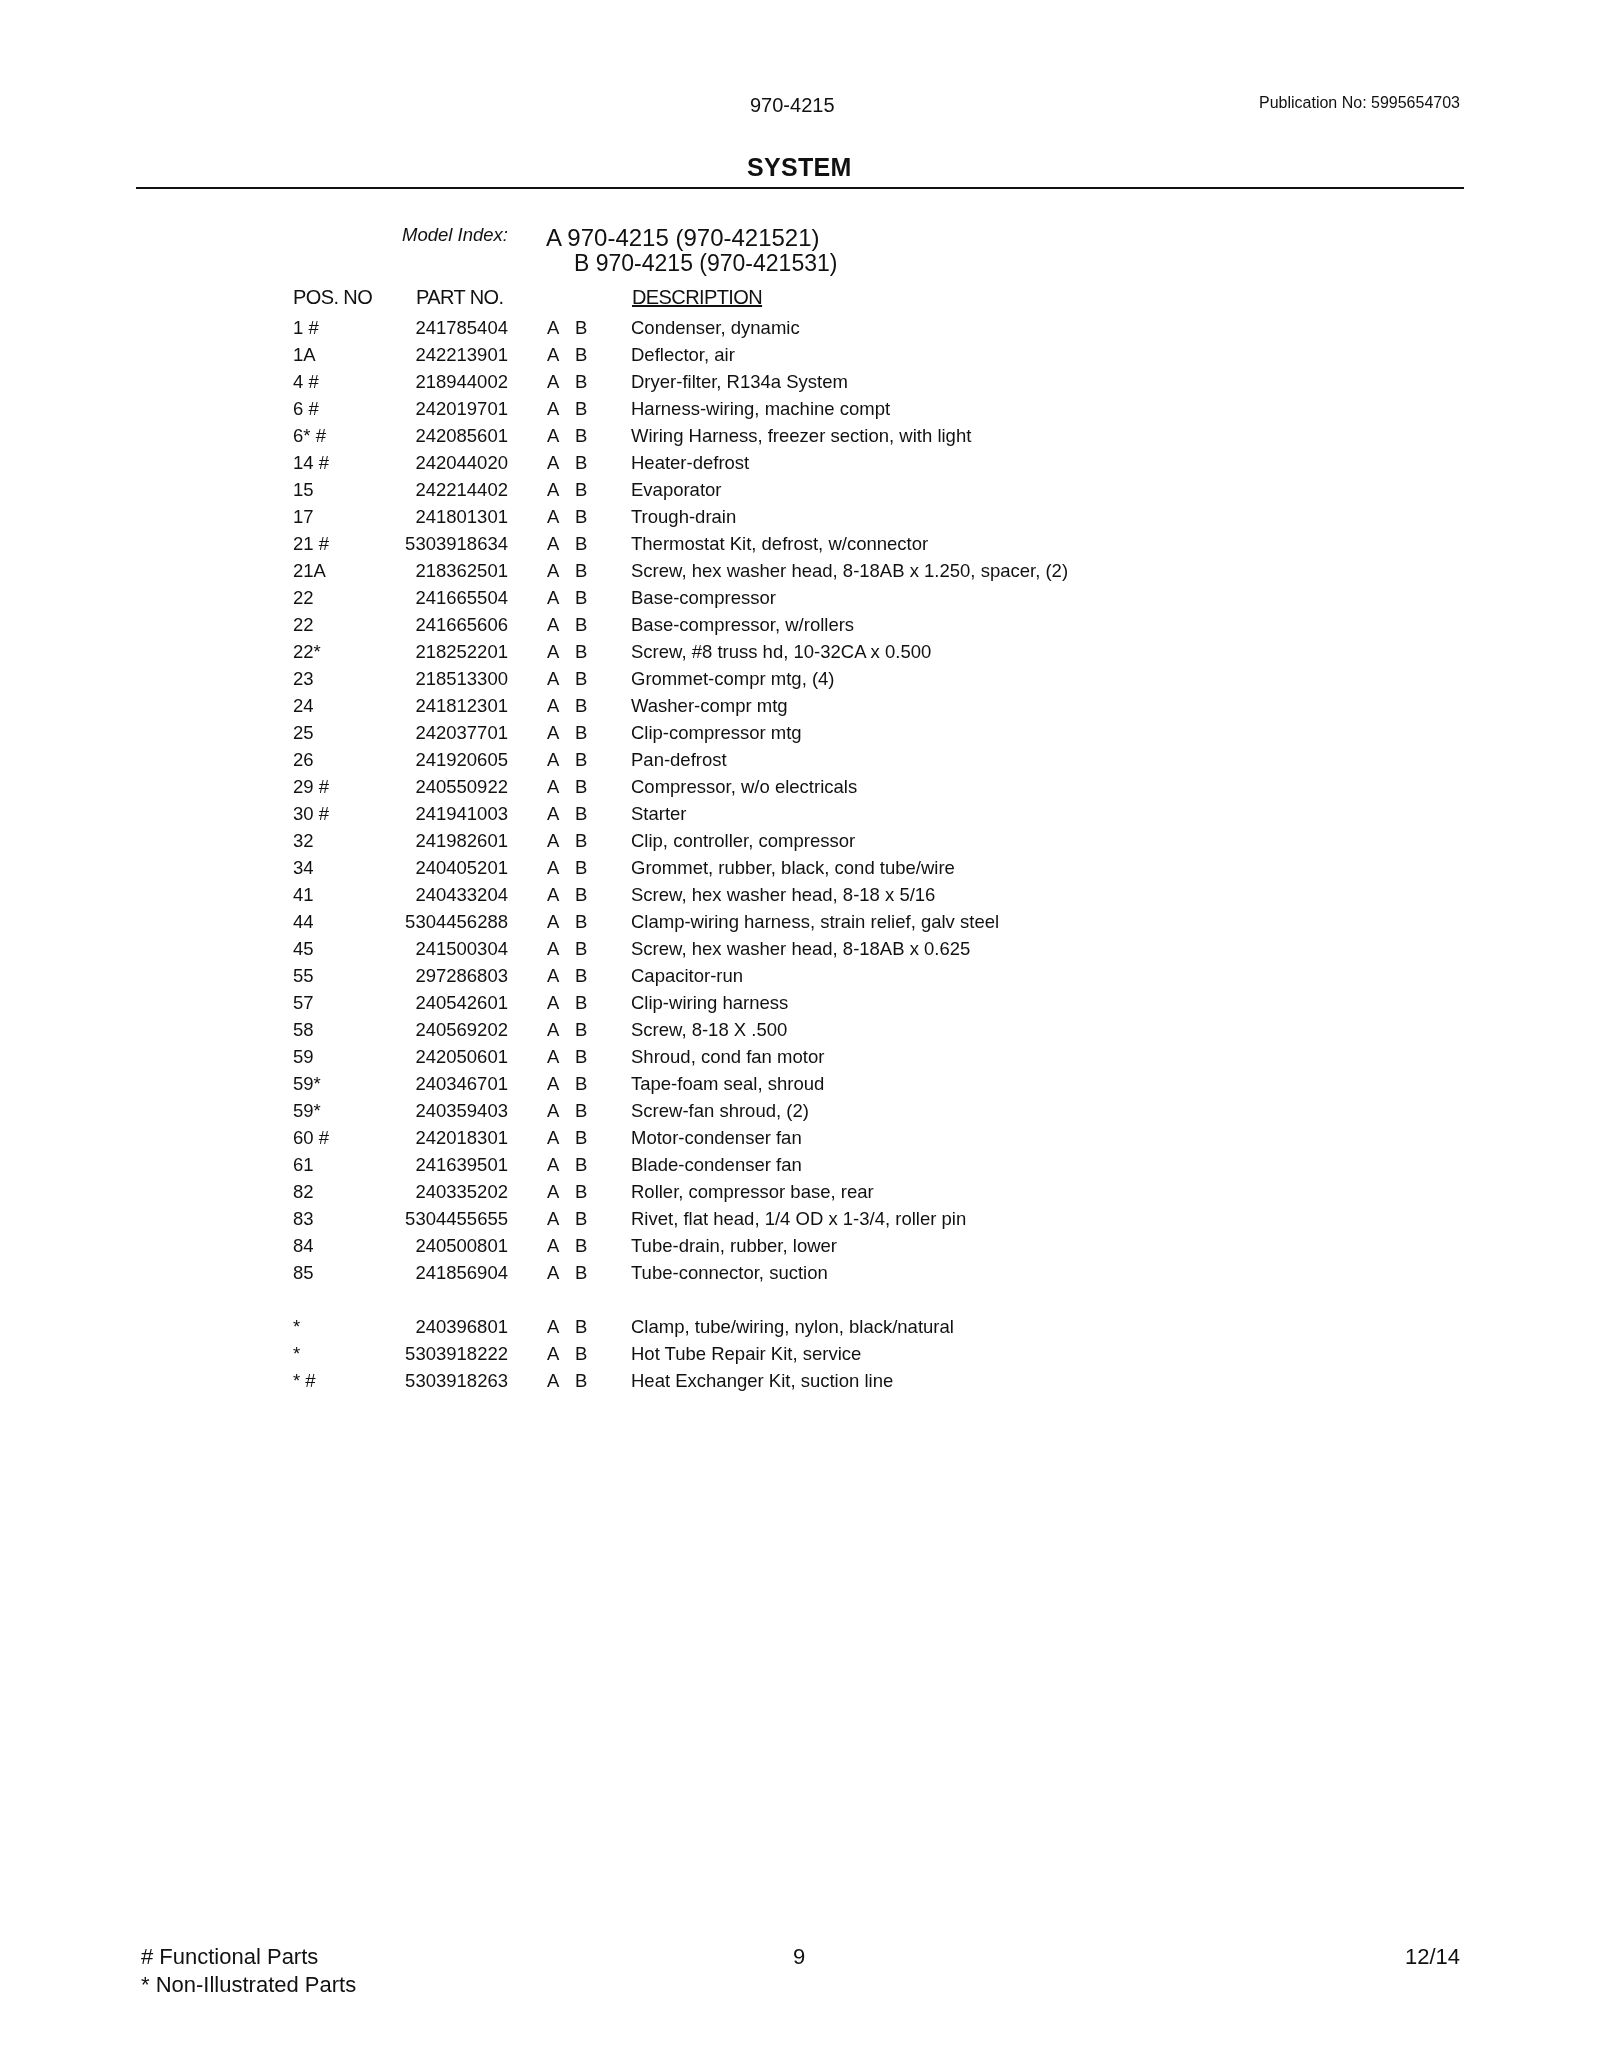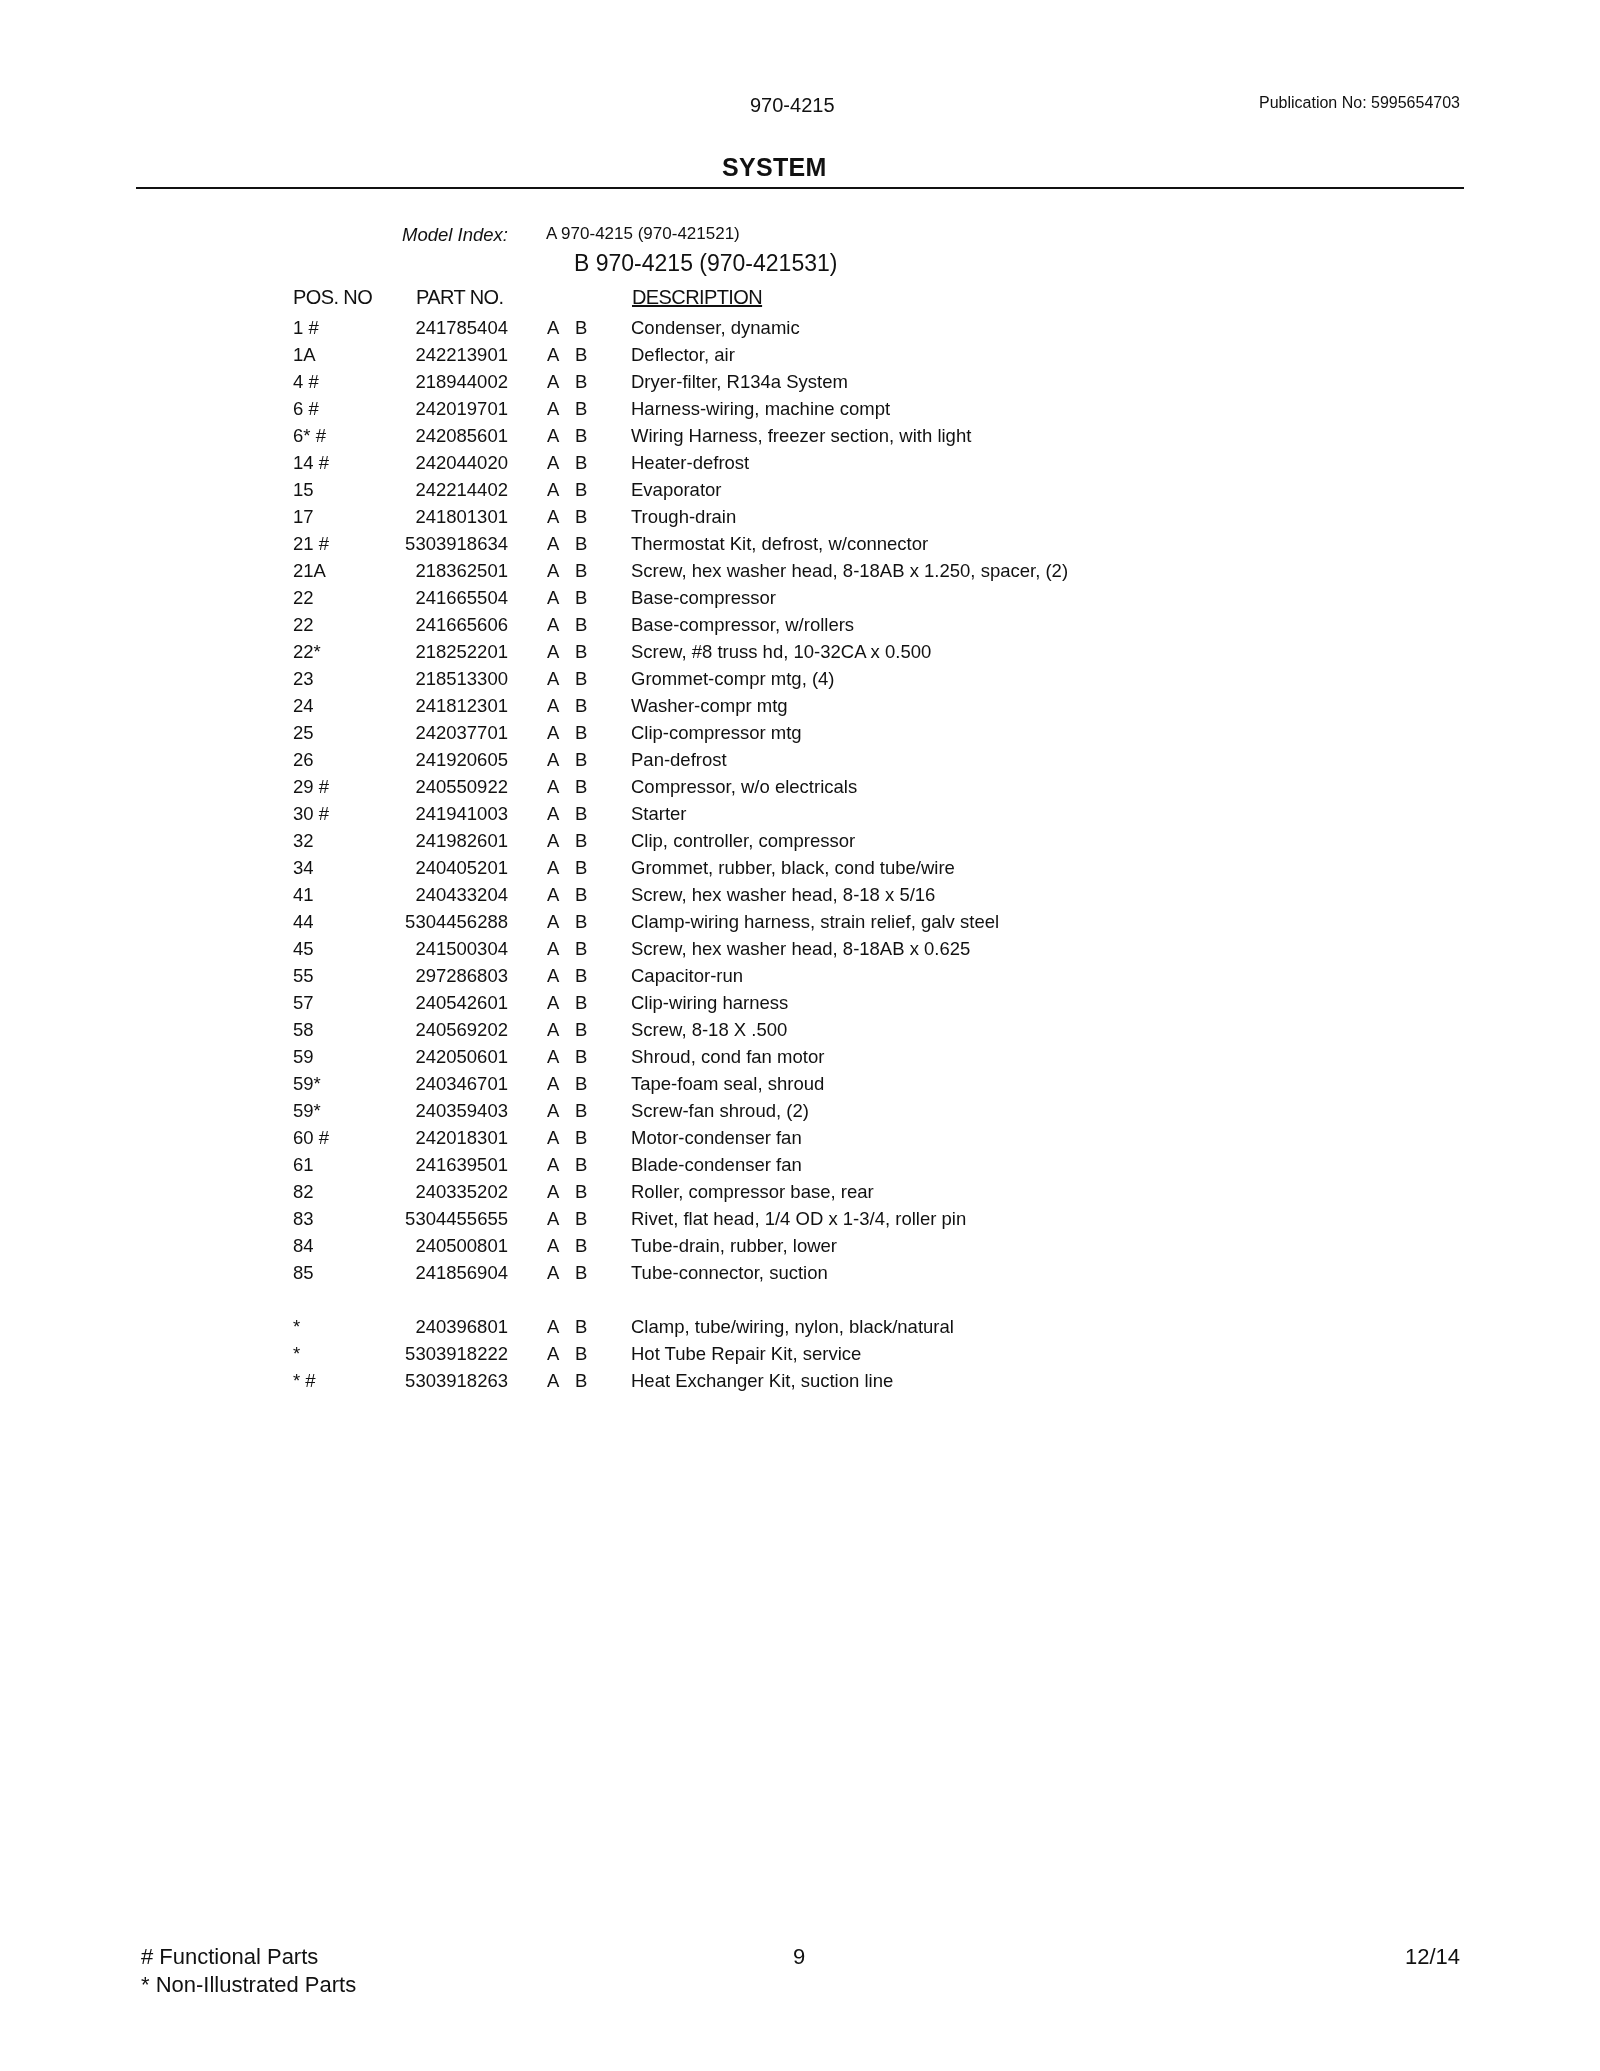--- a/index.html
+++ b/index.html
@@ -3,24 +3,24 @@
 <meta charset="utf-8">
 <style>
   html, body { margin: 0; padding: 0; background: #ffffff; }
   body {
     width: 1600px; height: 2071px; position: relative; overflow: hidden;
     font-family: "Liberation Sans", sans-serif; color: #111;
   }
   .abs { position: absolute; white-space: nowrap; }
   .hdr-model { left: 750px; top: 94px; font-size: 20px; }
   .hdr-pub { right: 140px; top: 94px; font-size: 16px; }
-  .title { left: 722px; top: 153px; font-size: 25px; font-weight: bold; letter-spacing: 0.3px; }
+  .title { left: 747px; top: 153px; font-size: 25px; font-weight: bold; letter-spacing: 0.3px; }
   .rule { left: 136px; top: 187px; width: 1328px; height: 2px; background: #111; }
   .mi-label { left: 402px; top: 224px; font-size: 18.5px; font-style: italic; }
-  .mi-a { left: 546px; top: 224px; font-size: 17px; }
+  .mi-a { left: 546px; top: 224px; font-size: 24px; }
   .mi-b { left: 574px; top: 250px; font-size: 23px; }
   .colhdr { top: 286px; font-size: 20px; letter-spacing: -0.6px; }
   .ch-pos { left: 293px; text-align: center; }
   .ch-part { left: 416px; }
   .ch-desc { left: 632px; text-decoration: underline; }
   #rows { position: absolute; left: 0; top: 314px; width: 1600px; }
   .row { position: relative; height: 27px; font-size: 18.5px; }
   .row.gap { height: 27px; }
   .row span { position: absolute; top: 3px; white-space: nowrap; }
   .c-pos { left: 293px; }

